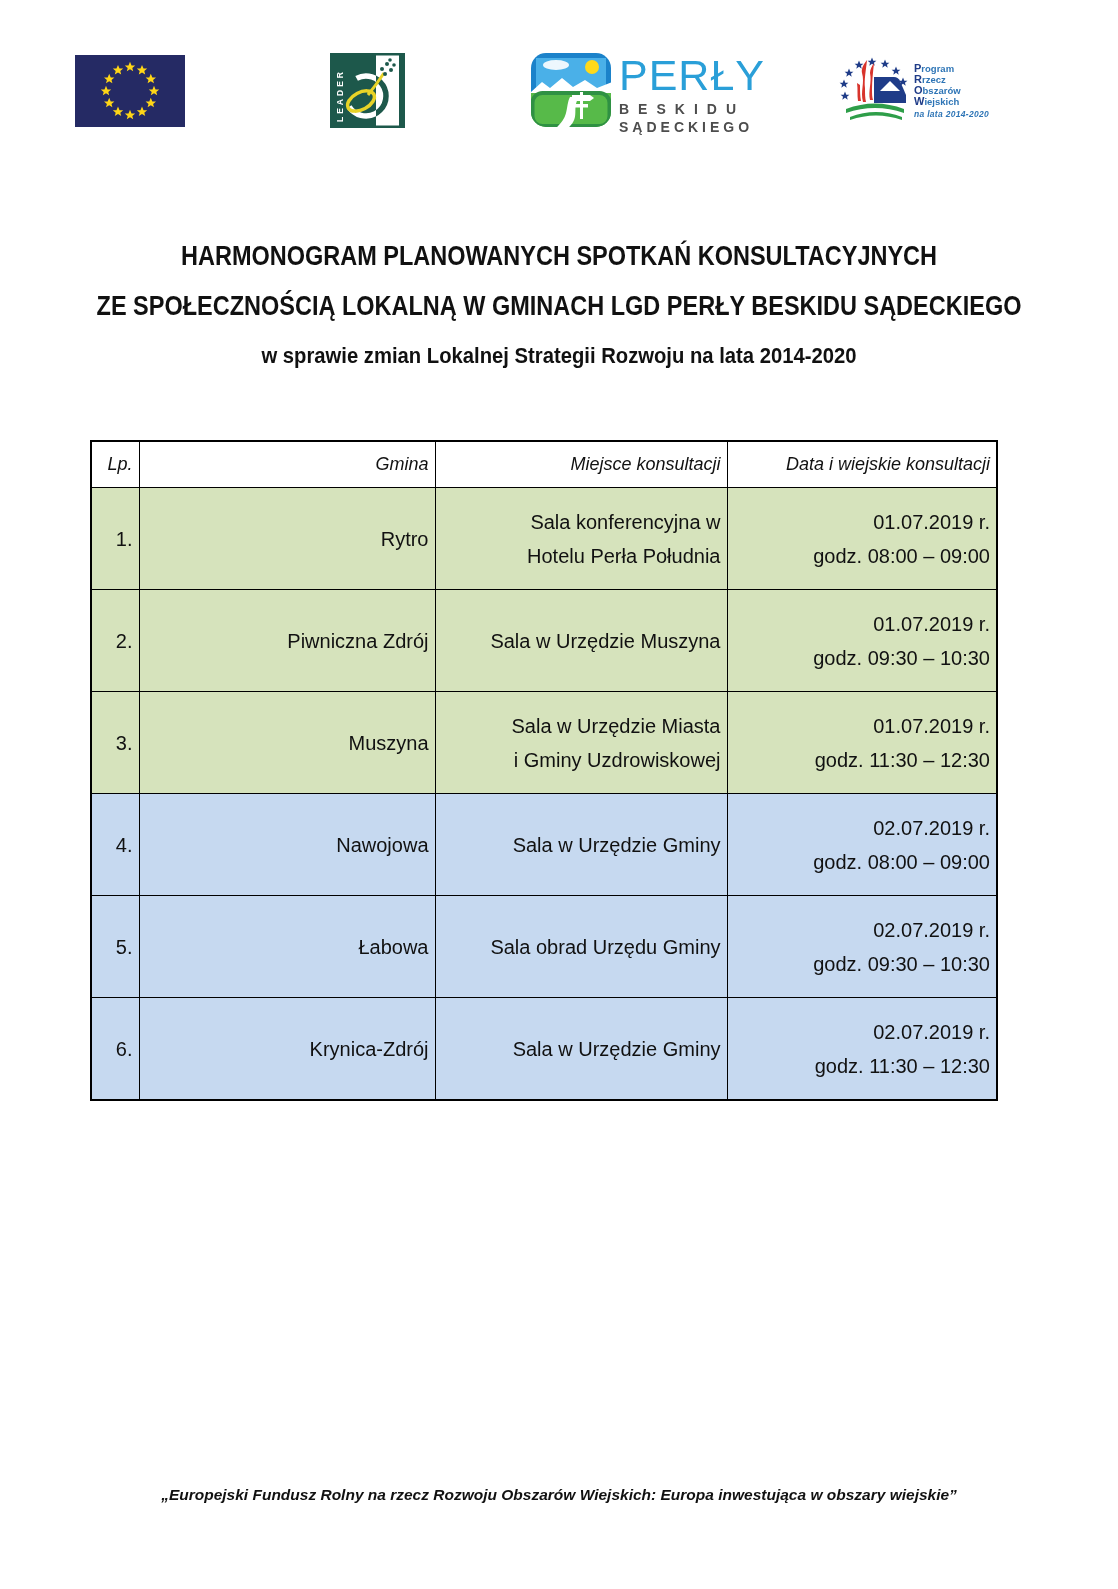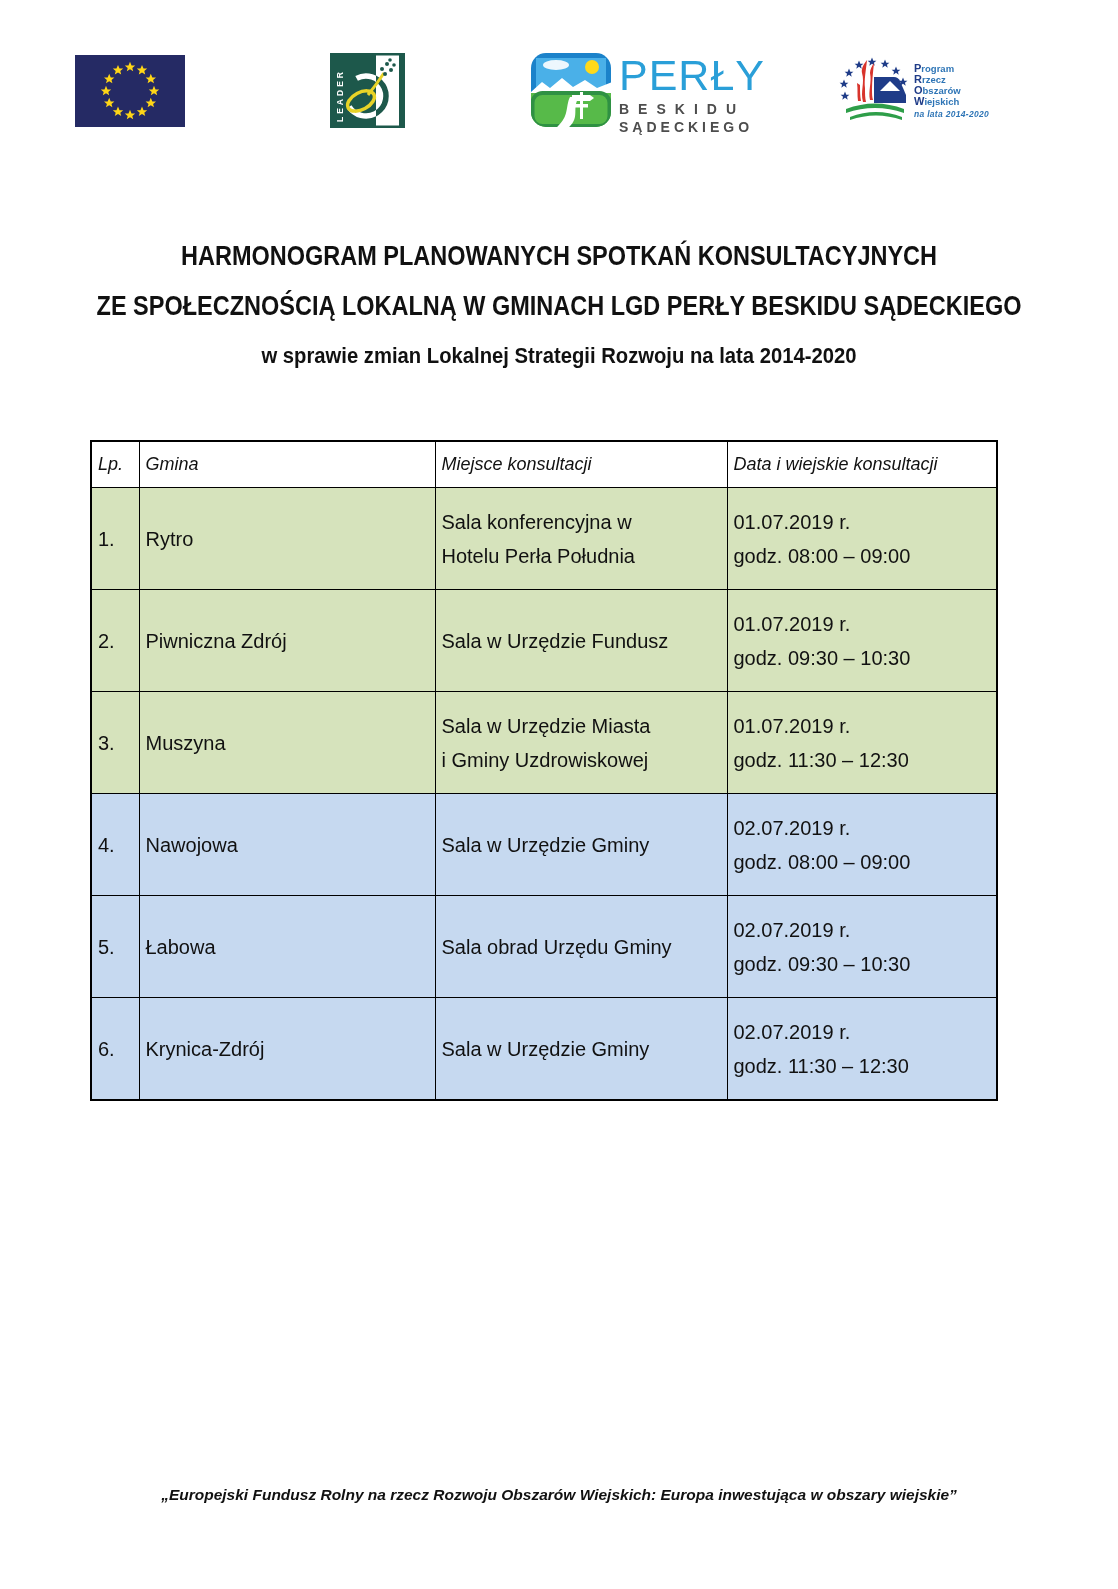--- a/index.html
+++ b/index.html
@@ -36,21 +36,21 @@
     width:906px;border-collapse:collapse;
     border:2px solid #000;
     table-layout:fixed;
   }
   .schedule col.c-lp{width:48px;}
   .schedule col.c-gmina{width:296px;}
   .schedule col.c-miejsce{width:292px;}
   .schedule col.c-data{width:270px;}
   .schedule th,.schedule td{
     border:1px solid #000;
-    text-align:left;vertical-align:middle;
+    text-align:right;vertical-align:middle;
     padding:0 6px;
   }
   .schedule thead th{
     height:45px;background:#fff;
     font-style:italic;font-weight:400;font-size:18px;
   }
   .schedule tbody td{height:101px;font-size:20px;line-height:1.7;}
   .schedule tr.green td{background:#d6e3bc;}
   .schedule tr.blue td{background:#c6d9f0;}
   .cell-line{display:block;}
@@ -196,21 +196,21 @@
           </td>
         <td>
             <span class="cell-line">01.07.2019 r.</span>
             <span class="cell-line">godz. 08:00 – 09:00</span>
           </td>
       </tr>
       <tr class="green">
         <td>2.</td>
         <td>Piwniczna Zdrój</td>
         <td>
-            <span class="cell-line">Sala w Urzędzie Fundusz</span>
+            <span class="cell-line">Sala w Urzędzie Muszyna</span>
           </td>
         <td>
             <span class="cell-line">01.07.2019 r.</span>
             <span class="cell-line">godz. 09:30 – 10:30</span>
           </td>
       </tr>
       <tr class="green">
         <td>3.</td>
         <td>Muszyna</td>
         <td>

